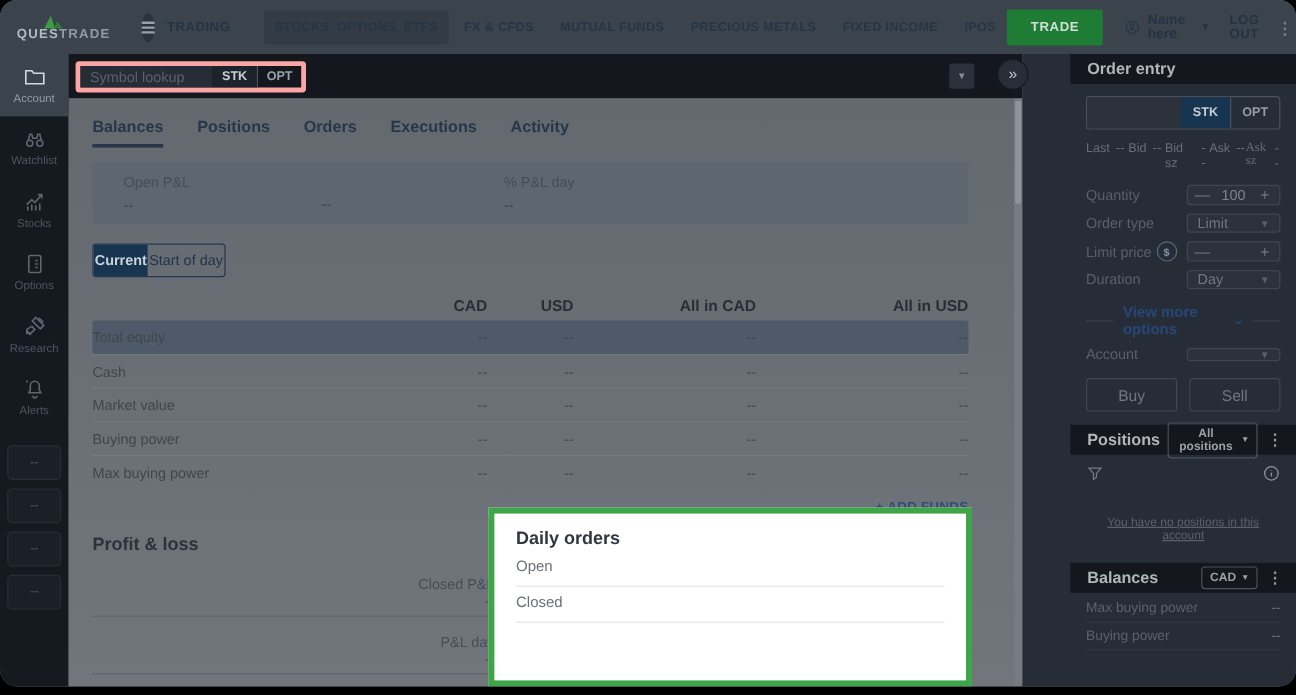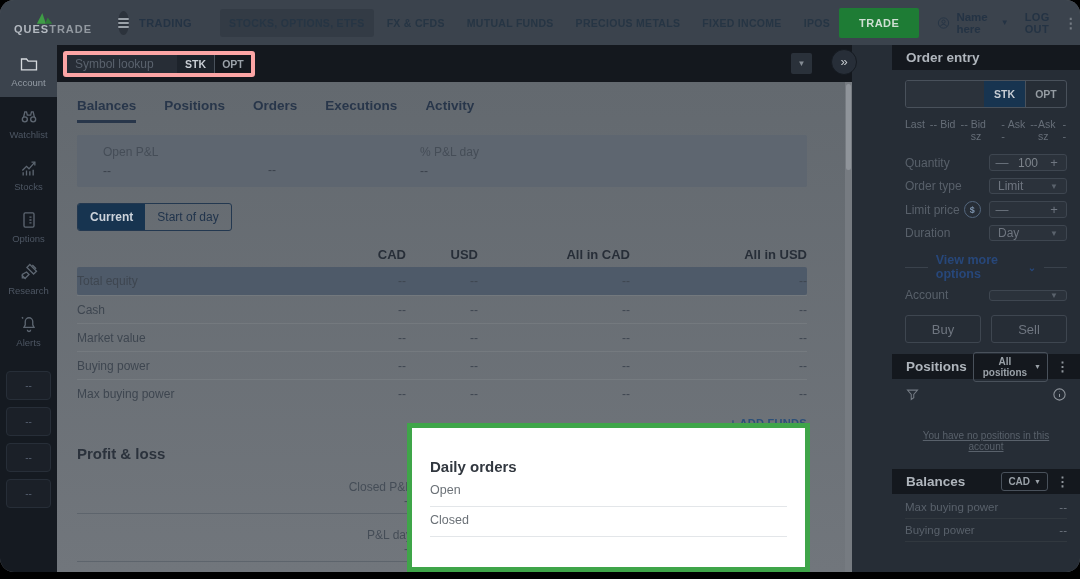--- a/index.html
+++ b/index.html
@@ -51,56 +51,56 @@
   .content { position:absolute; top:37px; left:0; right:7px; bottom:0; background:linear-gradient(#63696f, #71767c); padding:0 38px 0 20px; overflow:hidden; }
   .mtabs { display:flex; gap:28px; padding:16px 0 0 0; }
   .mtab { font-size:13.5px; font-weight:bold; color:#28364a; padding-bottom:7px; cursor:pointer; }
   .mtab.active { border-bottom:3px solid #28364a; }
   .summary { margin-top:12px; background:#5e6670; border-radius:2px; height:52px; display:flex; align-items:center; padding:0 26px; }
   .sum-col { display:flex; flex-direction:column; gap:5px; }
   .sum-col.c1 { width:165px; } .sum-col.c2 { width:152px; padding-top:17px; }
   .sum-label { font-size:12px; color:#454d57; }
   .sum-val { font-size:12px; color:#3a414b; }
   .toggle { margin-top:16px; display:inline-flex; border:1px solid #233850; border-radius:3px; overflow:hidden; }
-  .tg { padding:6px 12px; font-size:12px; cursor:pointer; background:transparent; color:#21344c; border:none; font-family:inherit; }
+  .tg { padding:6px 1px; font-size:12px; cursor:pointer; background:transparent; color:#21344c; border:none; font-family:inherit; }
   .tg.active { background:#173450; color:#ccd3db; font-weight:bold; }
 
   .btable { margin-top:10px; }
   .brow { display:flex; align-items:center; height:28px; font-size:12px; color:#3e4650; border-top:1px solid rgba(255,255,255,.07); }
   .brow.header { font-size:13px; font-weight:bold; color:#272e38; border-top:none; height:26px; }
   .brow.hl { background:#4e5a69; border-radius:2px; border-top:none; }
   .bl { flex:1; } .bc { text-align:right; } .bc1{width:75px;} .bc2{width:72px;} .bc3{width:152px;} .bc4{width:177px;}
   .addfunds { text-align:right; margin-top:10px; font-size:11px; font-weight:bold; letter-spacing:.3px; color:#2b4f78; cursor:pointer; }
 
   .pl-section { margin-top:16px; width:335px; }
   .pl-title { font-size:15px; font-weight:bold; color:#2b323c; margin-bottom:4px; }
   .pl-row { display:flex; justify-content:space-between; align-items:flex-end; padding:14px 0 5px 0; border-bottom:1px solid #5d646c; font-size:12px; color:#454d57;flex-direction:column; }
 
   
   .daily { position:absolute; left:407px; top:423px; width:403px; height:149px; background:#fff; border:5px solid #3fa549; z-index:40; box-shadow:0 7px 0 rgba(0,0,0,.92); }
-  .daily-title { font-size:15px; font-weight:bold; color:#31373f; padding:30px 18px 2px 18px; }
+  .daily-title { font-size:15px; font-weight:bold; color:#31373f; padding:12px 18px 2px 18px; }
   .daily-row { margin:0 18px; padding:6px 0 9px 0; border-bottom:1px solid #e3e6e9; font-size:12.5px; color:#6b7177; }
 
   
   .rightpanel { position:absolute; top:45px; right:0; bottom:0; width:228px; background:#262d36; z-index:10;padding-left:40px; }
   .sec-header { height:25px; background:#14181e; display:flex; align-items:center; padding:0 9px 0 14px; gap:6px; }
   .sec-title { font-size:13.5px; font-weight:bold; color:#b0b6bd; flex:1; }
   .chip { border:1px solid #49515b; border-radius:3px; background:transparent; color:#9aa1a8; font-size:10px; font-weight:bold; padding:3px 6px; cursor:pointer; display:flex; align-items:center; gap:4px; font-family:inherit; }
   .chip .caret { font-size:7px; }
   .kebab2 { color:#8f959c; font-size:13px; font-weight:bold; cursor:pointer; padding:0 2px; }
 
   .oe-body { padding:10px 13px 0 13px; }
   .oe-symrow { display:flex; height:28px; border:1px solid #49515b; border-radius:3px; overflow:hidden; }
   .oe-symrow input { flex:1; background:#2b323b; border:none; outline:none; color:#9aa1a8; font-size:12px; padding:0 8px; min-width:0; font-family:inherit; }
   .oe-seg { width:41px; display:flex; align-items:center; justify-content:center; font-size:10.5px; font-weight:bold; cursor:pointer; border:none; font-family:inherit; }
   .oe-seg.stk { background:#173450; color:#c7cdd4; }
   .oe-seg.opt { background:transparent; border-left:1px solid #49515b; color:#959ca3; }
   .quote-row { display:flex; margin-top:10px; }
   .qcol { display:flex; flex-direction:row; gap:5px; }
-  .qc1{width:44px;} .qc2{width:38px;} .qc3{width:46px;} .qc4{width:38px;} .qc5{width:36px;}
+  .qc1{width:44px;} .qc2{width:38px;} .qc3{width:46px;} .qc4{width:38px;} .qc5{width:36px;font-family:Liberation Serif, serif;}
   .qlabel { font-size:10.5px; color:#666e78; }
   .qval { font-size:11px; color:#666e78; }
   .frow { display:flex; align-items:center; margin-top:7px; }
   .flabel { width:84px; font-size:12px; color:#58606a; display:flex; align-items:center; justify-content:flex-start; gap:4px; flex:none; }
   .fctl { flex:1; height:26px; }
   .stepper { display:flex; align-items:center; border:1px solid #3e4650; background:#2b323b; border-radius:3px; height:100%; }
   .step-btn { width:24px; text-align:center; color:#6f7680; font-size:13px; cursor:pointer; border:none; background:transparent; font-family:inherit; }
   .step-val { flex:1; text-align:center; color:#7d848c; font-size:12px; }
   .ddl { display:flex; align-items:center; justify-content:space-between; border:1px solid #3e4650; background:#2b323b; border-radius:3px; height:100%; padding:0 8px; color:#6f7680; font-size:12px; cursor:pointer; }
   .ddl .caret { font-size:8px; color:#5a626c; }

